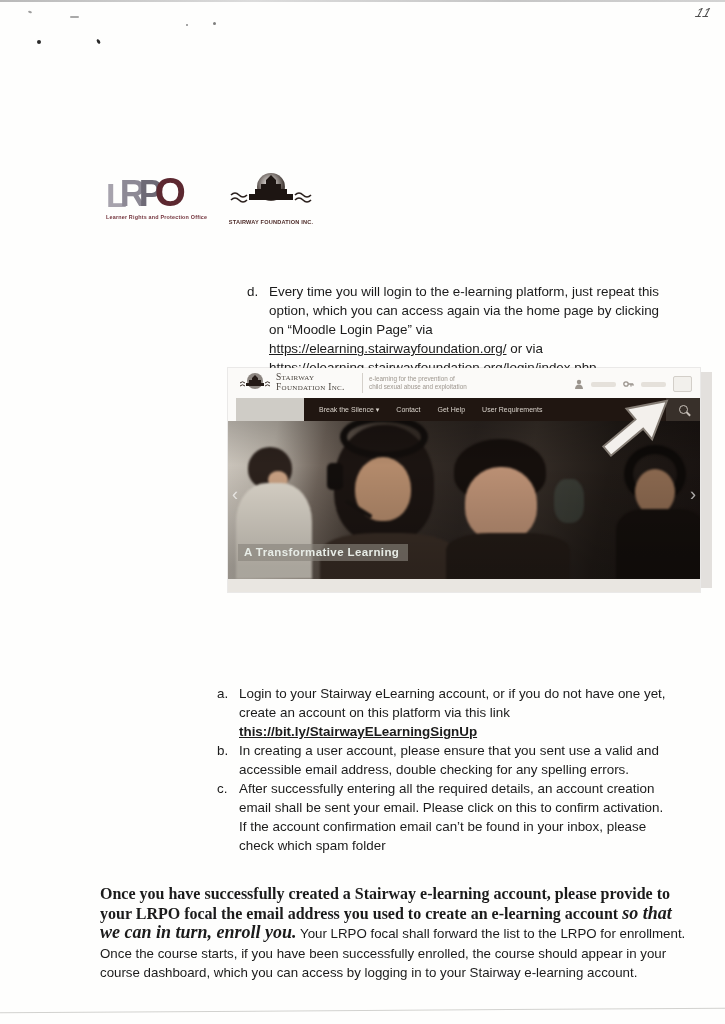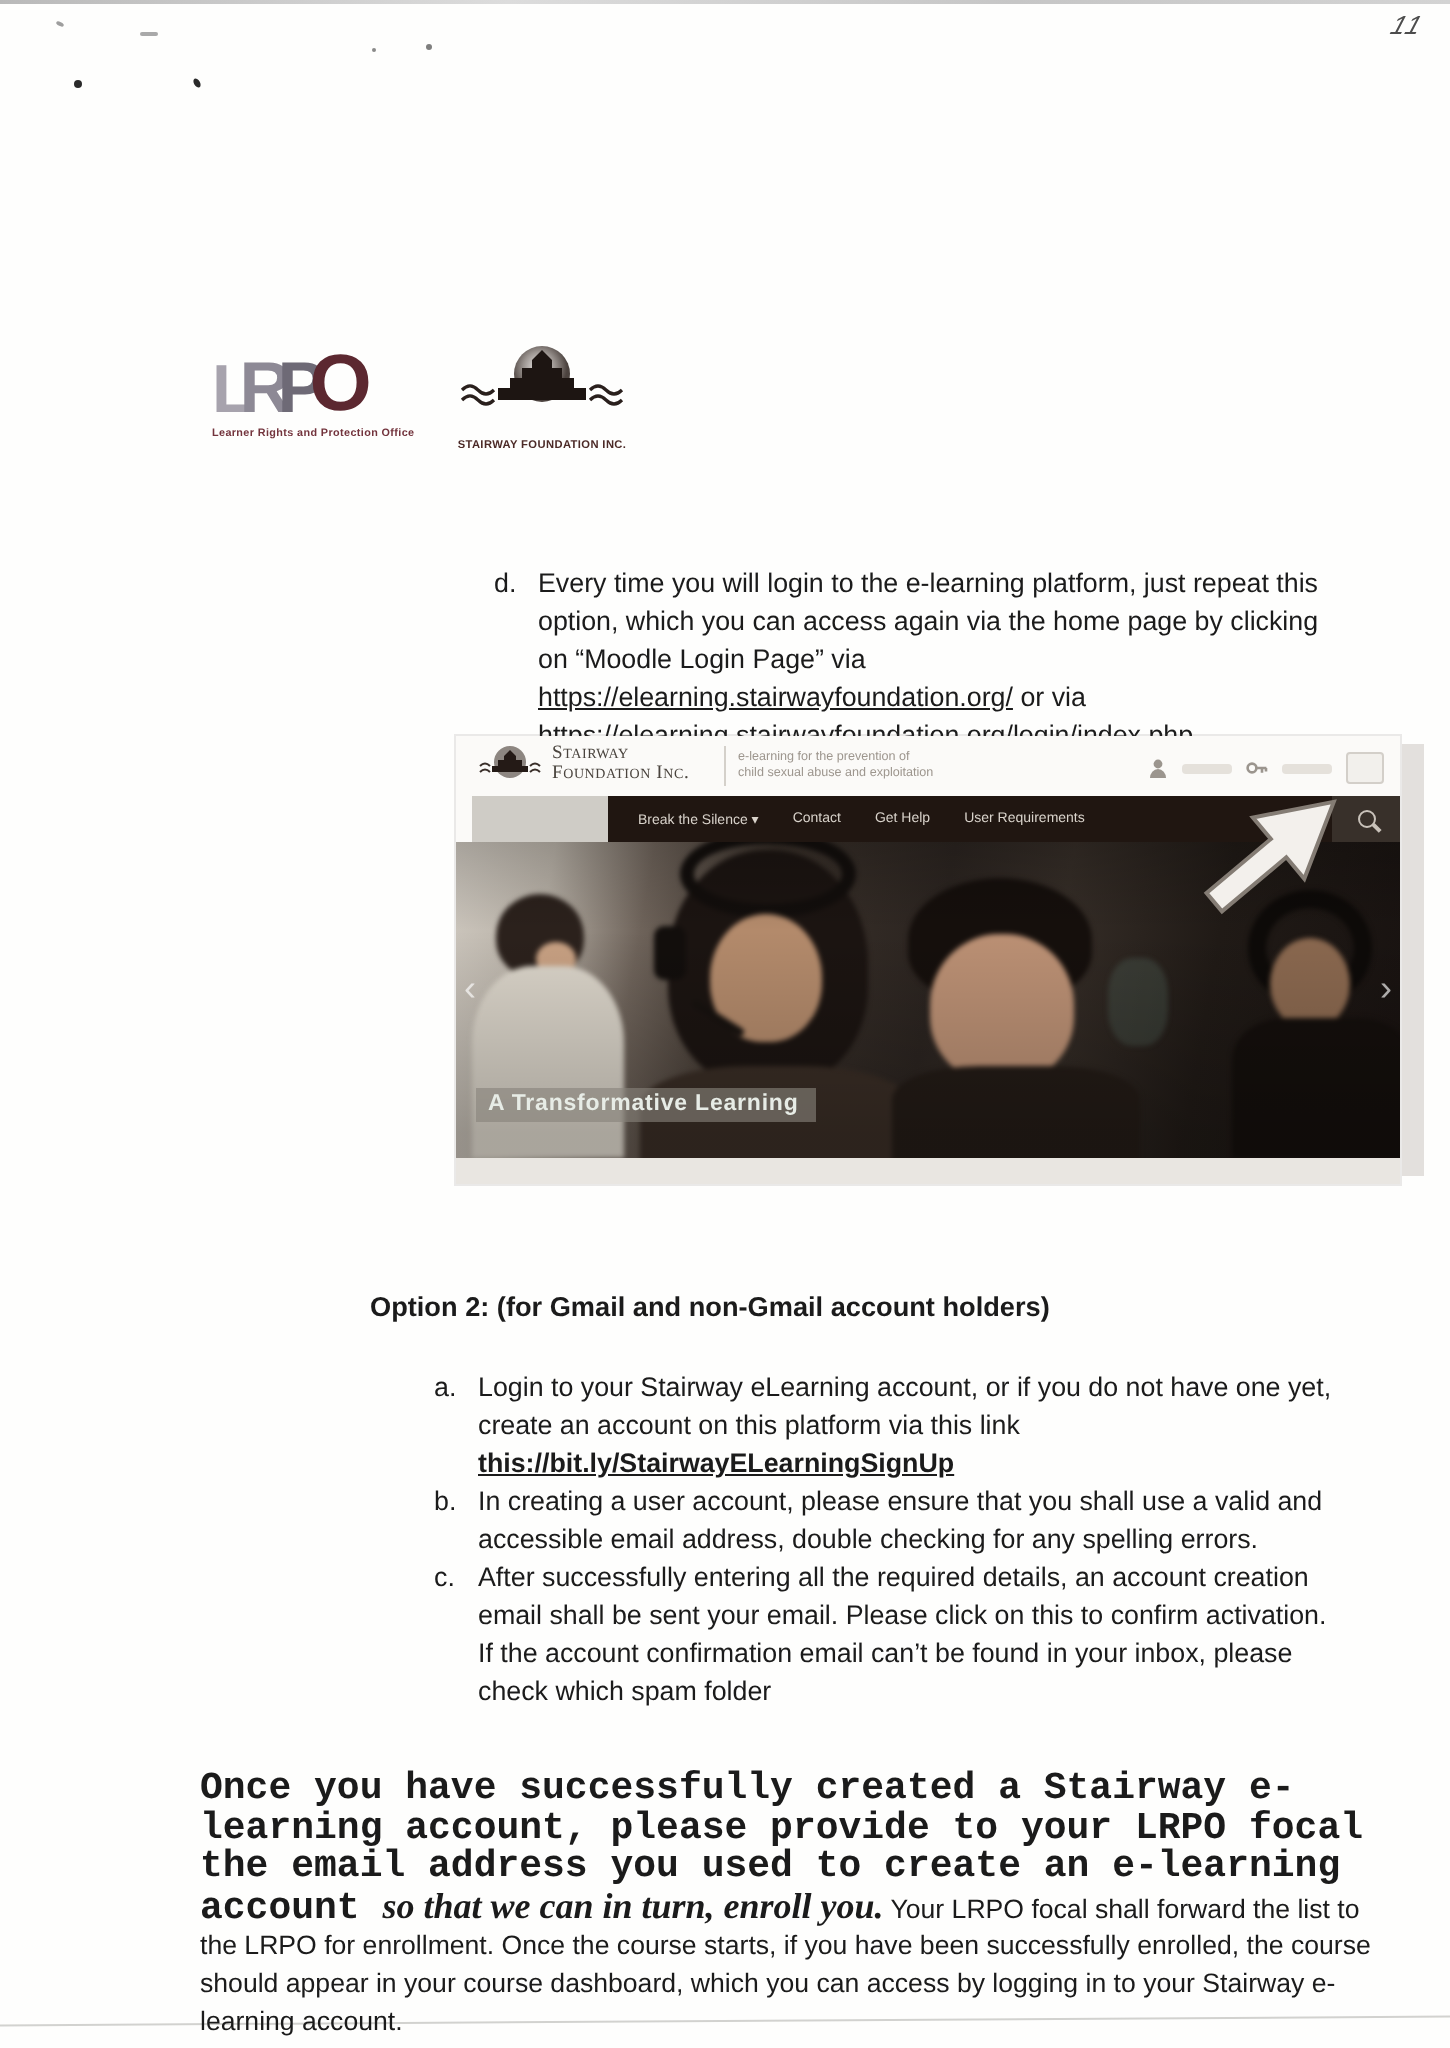--- a/index.html
+++ b/index.html
@@ -82,21 +82,21 @@
     background:#d9d6d1;opacity:0.75;}
 
   
   .option2{position:absolute;left:185px;top:646px;font-size:13.6px;font-weight:bold;}
   .steps{position:absolute;left:217px;top:684px;width:452px;font-size:13.4px;line-height:19px;}
   .step{display:flex;}
   .step-text{flex:1;}
 
   
   .closing{position:absolute;left:100px;top:885px;width:586px;line-height:18.6px;}
-  .cl-bold{font-family:Liberation Mono, monospace;font-weight:bold;font-size:19px;}
+  .cl-bold{font-family:Liberation Serif, serif;font-weight:bold;font-size:16px;}
   .cl-italic{font-family:"Liberation Serif",serif;font-weight:bold;font-style:italic;font-size:18px;}
   .cl-reg{font-family:"Liberation Sans",sans-serif;font-size:13.3px;}
 </style>
 </head>
 <body>
 
 <div class="page">
 
   <div class="scan-top-edge"></div>
   <div class="speck" style="left:28px;top:11px;width:4px;height:2px;opacity:.45;transform:rotate(25deg);"></div>
@@ -216,32 +216,31 @@
     <span class="caption-line cap1">A Transformative Learning</span>
 
     <svg class="annot-arrow" width="100" height="95" viewBox="0 0 100 95">
       <polygon points="10,46 52,46 52,32 88,52 52,72 52,58 10,58" transform="rotate(-40 49 52)" fill="#f3f0ec" stroke="#847c74" stroke-width="2"></polygon>
     </svg>
 
     <div class="shot-footer"></div>
   </div>
   <div class="scan-smear"></div>
 
-  <div class="option2">Option 2: (for Gmail and non-Gmail account holders)</div>
 
   <div class="steps">
     <div class="step">
       <span class="item-marker">a.</span>
       <span class="step-text"><span>Login to your Stairway eLearning account, or if you do not have one yet, create an account on this platform via this link</span><br>
         <a class="doc-link doc-link-bold">this://bit.ly/StairwayELearningSignUp</a>
       </span>
     </div>
     <div class="step">
       <span class="item-marker">b.</span>
-      <span class="step-text">In creating a user account, please ensure that you shall use a valid and accessible email address, double checking for any spelling errors.</span>
+      <span class="step-text">In creating a user account, please ensure that you sent use a valid and accessible email address, double checking for any spelling errors.</span>
     </div>
     <div class="step">
       <span class="item-marker">c.</span>
       <span class="step-text">After successfully entering all the required details, an account creation email shall be sent your email. Please click on this to confirm activation. If the account confirmation email can’t be found in your inbox, please check which spam folder</span>
     </div>
   </div>
 
   <div class="closing"><span class="cl-bold">Once you have successfully created a Stairway e-learning account, please  provide to your LRPO focal the email address you used to create an e-learning account </span><span class="cl-italic">so that we can in turn, enroll you.</span><span class="cl-reg">  Your LRPO focal shall forward the list to the LRPO for enrollment. Once the course starts, if you have been successfully enrolled, the course should appear in your course dashboard, which you can access by logging in to your Stairway e-learning account.</span></div>
 
 </div>

